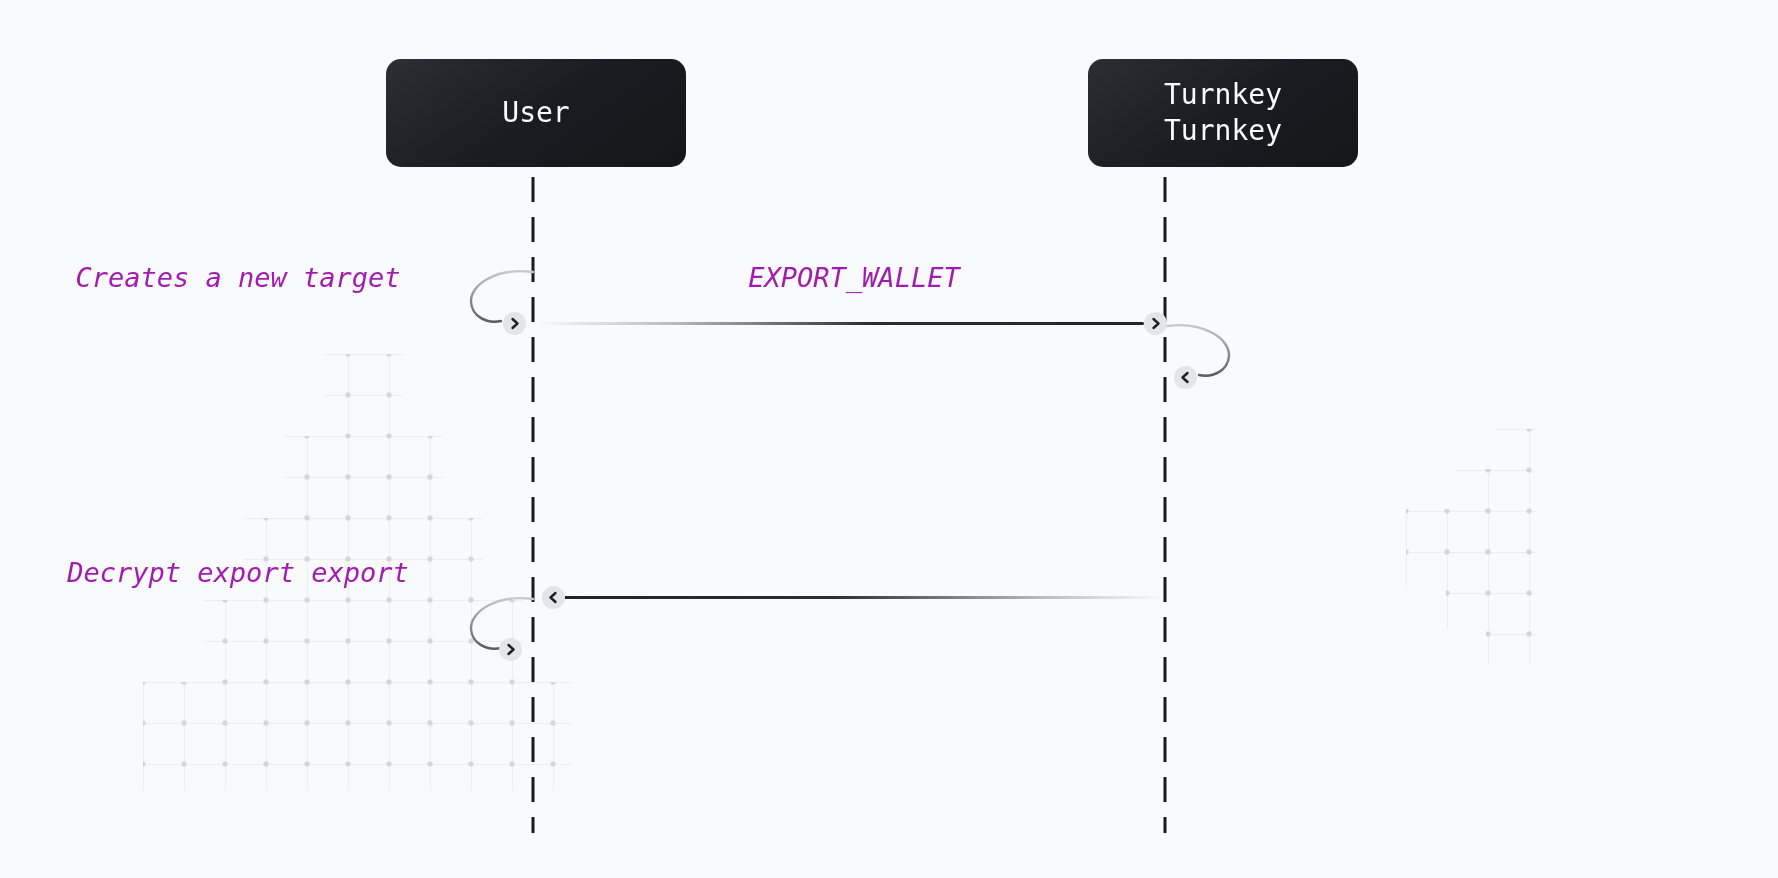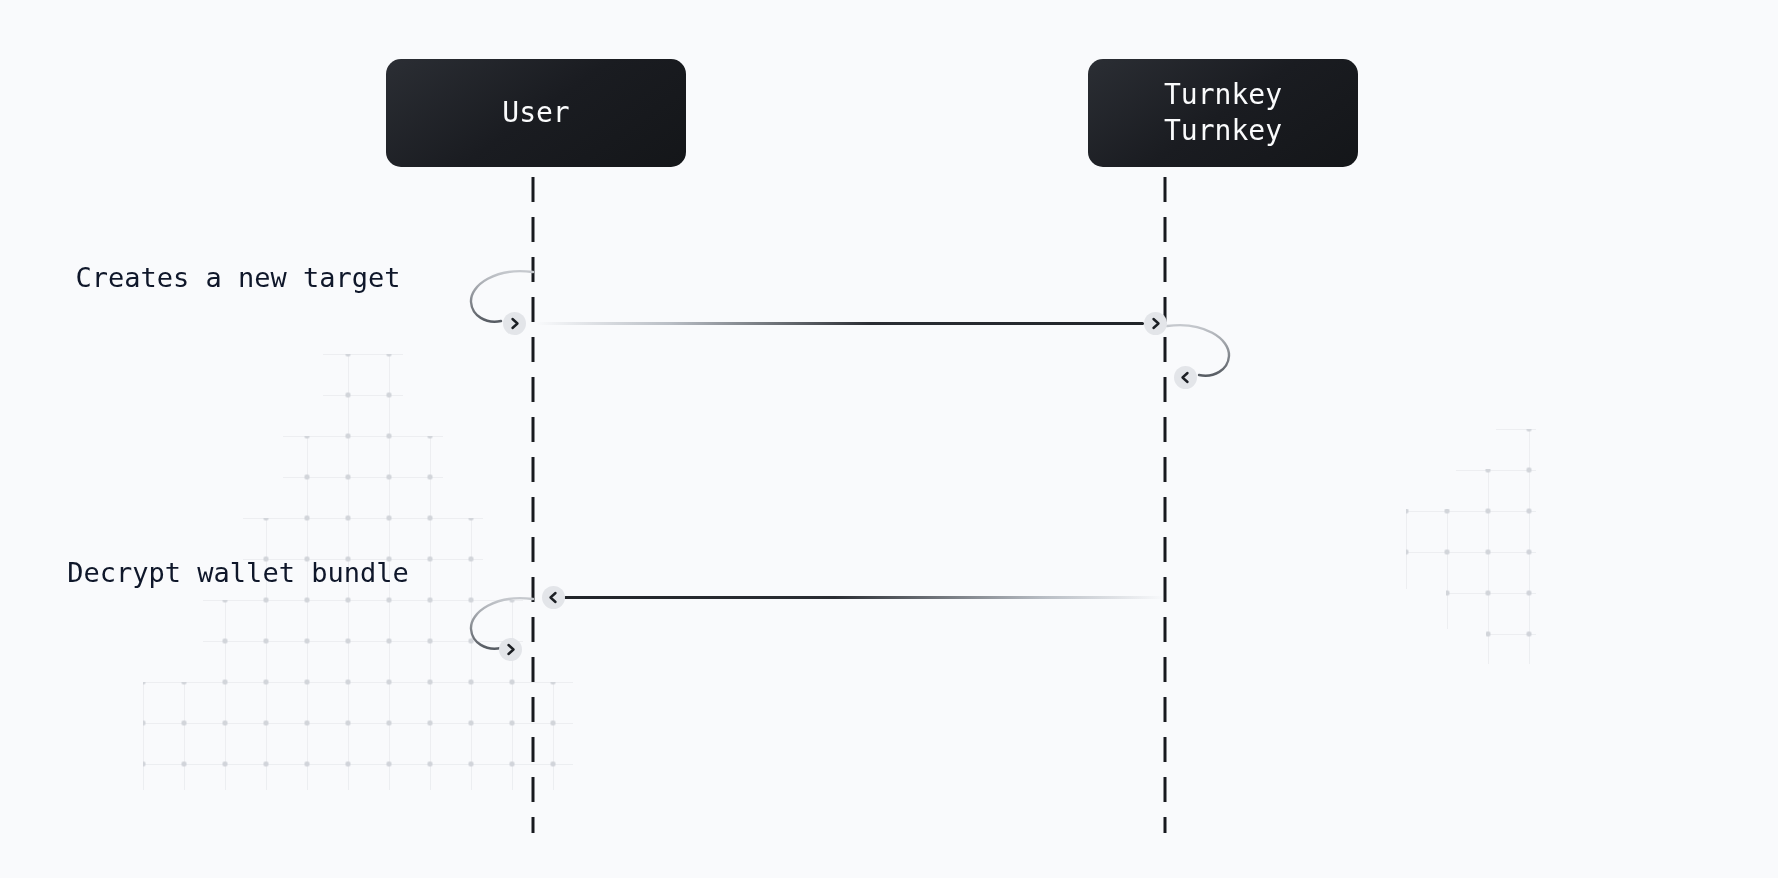--- a/index.html
+++ b/index.html
@@ -59,24 +59,25 @@
     line-height: 36px;
     text-align: center;
   }
   .actor-box.user  { left: 386px;  width: 300px; }
   .actor-box.turnkey { left: 1088px; width: 270px; }
 
   .msg-label {
     position: absolute;
     width: 420px;
     text-align: center;
-    color: #0f172a;
+    color: #a21caf;
     font-size: 27px;
     line-height: 40px;
     white-space: nowrap;
+    font-style: italic;
   }
   .msg-label.create  { left: 28px;   top: 258px; }
   .msg-label.exportw { left: 644px;  top: 258px; }
   .msg-label.encrypt { left: 1285px; top: 311px; }
   .msg-label.bundle  { left: 644px;  top: 532px; }
   .msg-label.decrypt { left: 28px;   top: 553px; }
 
   .msg-line {
     position: absolute;
     height: 3px;
@@ -139,24 +140,27 @@
     <div>Turnkey</div>
     <div>Turnkey</div>
   </div>
 
   <div class="msg-line export-wallet"></div>
   <div class="msg-line export-bundle"></div>
 
   <div class="msg-label create">
     <div>Creates a new target</div>
   </div>
+  <div class="msg-label exportw">
+    <div>EXPORT_WALLET</div>
+  </div>
   <div class="msg-label encrypt">
   </div>
   <div class="msg-label decrypt">
-    <div>Decrypt wallet bundle</div>
+    <div>Decrypt export export</div>
   </div>
 
   <div class="node-circle" style="left:502.5px; top:311.5px;">
     <svg width="23" height="23">
       <polyline points="9.5,7 14.5,11.5 9.5,16" fill="none" stroke="#1c1f24" stroke-width="2.4" stroke-linecap="round" stroke-linejoin="round"></polyline>
     </svg>
   </div>
   <div class="node-circle" style="left:1143.5px; top:311.5px;">
     <svg width="23" height="23">
       <polyline points="9.5,7 14.5,11.5 9.5,16" fill="none" stroke="#1c1f24" stroke-width="2.4" stroke-linecap="round" stroke-linejoin="round"></polyline>

